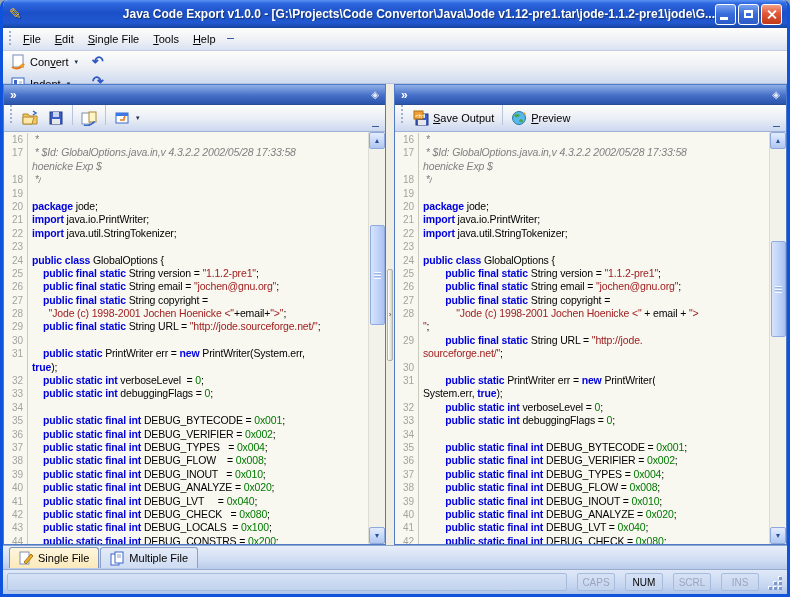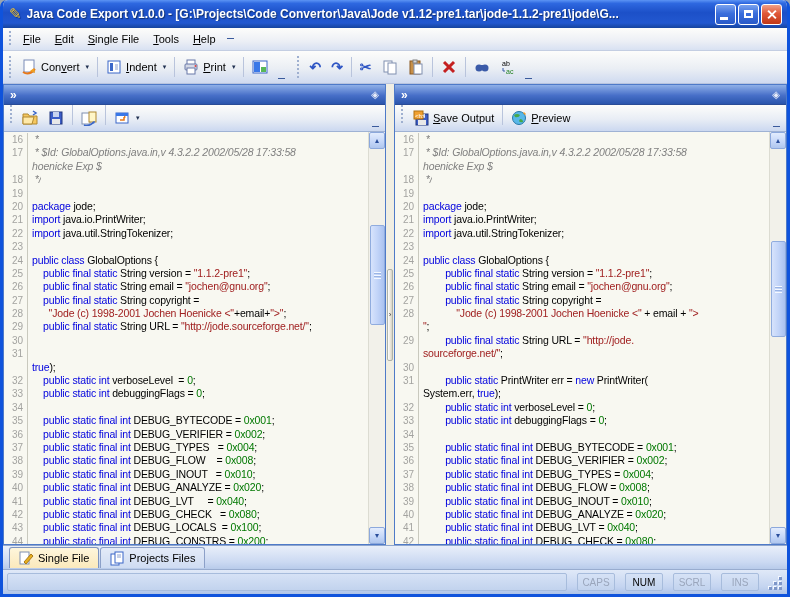--- a/index.html
+++ b/index.html
@@ -7,41 +7,41 @@
   .window { width:790px; height:597px; display:flex; flex-direction:column;
     border-left:3px solid #0F53DC; border-right:3px solid #0F53DC; border-bottom:3px solid #0F53DC;
     border-radius:7px 7px 0 0; background:#F0EEE3; overflow:hidden; }
 
   
   .titlebar { height:28px; flex:0 0 28px; display:flex; align-items:center; padding:0 5px 0 6px;
     background:linear-gradient(180deg,#5C94F4 0%,#2E68E0 12%,#1C50C8 45%,#2258D0 82%,#16449E 100%);
     border-radius:5px 5px 0 0; }
   .app-icon { color:#F4C430; font-size:15px; margin-right:5px; text-shadow:1px 1px 1px #00267E; }
   .title-text { color:#fff; font-weight:bold; font-size:12px; text-shadow:1px 1px 1px #10306E;
-    white-space:nowrap; overflow:hidden; flex:1; }
+    white-space:nowrap; overflow:hidden; flex:1;text-align:right; }
   .win-controls { display:flex; gap:2px; }
   .wbtn { width:21px; height:21px; border:1px solid #fff; border-radius:3px; display:flex;
     align-items:center; justify-content:center; position:relative;
     background:linear-gradient(180deg,#7AA2EE 0%,#3A6EDC 45%,#2A5AC8 100%); }
   .wbtn.close { background:linear-gradient(180deg,#F0A088 0%,#E05838 45%,#C03818 100%); }
   .glyph-min { position:absolute; left:4px; bottom:4px; width:8px; height:3px; background:#fff; }
   .glyph-max { width:9px; height:8px; border:2px solid #fff; border-top-width:3px; }
   .glyph-x   { position:relative; width:11px; height:11px; }
   .glyph-x::before,.glyph-x::after { content:""; position:absolute; left:5px; top:0; width:2px; height:11px; background:#fff; }
   .glyph-x::before { transform:rotate(45deg); } .glyph-x::after { transform:rotate(-45deg); }
 
   
   .menubar { height:23px; flex:0 0 23px; display:flex; align-items:center; padding-left:2px;
     background:linear-gradient(180deg,#FDFDFB 0%,#ECEFF5 60%,#D8E1F2 100%); border-bottom:1px solid #C4CEE2; }
   .grip { width:5px; height:70%; margin:0 3px;
     background:repeating-linear-gradient(180deg,#9FB0D0 0 2px,transparent 2px 4px); background-size:2px 100%; background-repeat:no-repeat; background-position:1px 0; }
   .menu-item { padding:2px 7px; font-size:11px; color:#000; }
   .toolbar-row { height:33px; flex:0 0 33px; display:flex; align-items:center;
     background:linear-gradient(180deg,#FDFDFB 0%,#EAEEF4 55%,#CFDAF0 100%); border-bottom:1px solid #B8C4DE; }
-  .toolbar { display:flex; align-items:center; height:100%; padding:0 2px; }
+  .toolbar { display:flex; align-items:flex-start; height:100%; padding:0 2px;flex-direction:column; }
   .tbtn { display:inline-flex; align-items:center; gap:4px; padding:3px 5px; font-size:11px; border-radius:2px; }
   .tsep { width:1px; height:20px; background:#B9C4DC; margin:0 3px; }
   .dd-arrow { font-size:7px; color:#203050; margin-left:2px; }
   .chev { display:flex; flex-direction:column; align-items:center; width:12px; margin:0 2px; align-self:flex-end; padding-bottom:3px; }
   .chev .bar { width:7px; height:0; border-top:1px solid #3A5A9C; margin-bottom:1px; }
   .chev .ar { font-size:7px; color:#3A5A9C; line-height:5px; }
   .txt-ic { font-size:14px; line-height:14px; color:#2E55C4; font-weight:bold; }
   svg.ic { display:block; }
 
   
@@ -60,21 +60,21 @@
     background:linear-gradient(180deg,#FDFDFB 0%,#E8EDF5 55%,#CBD8F0 100%); border-bottom:1px solid #9FB2D4; }
   .panel-toolbar .chev { align-self:flex-end; margin-left:auto; }
 
   
   .editor { flex:1; display:flex; min-height:0; background:#F8F8F1; }
   .code-rows { flex:1; overflow:hidden; padding-top:1px; }
   .row { display:flex; height:13.4px; line-height:13.4px; white-space:pre; }
   .ln { flex:0 0 24px; text-align:right; padding-right:4px; color:#A3A3A0; font-size:10px;
     border-right:1px solid #C9C9BE; }
   .codeln { padding-left:4px; font-size:10.5px; letter-spacing:-0.15px; overflow:hidden; }
-  .tp { color:#000; } .tk { color:#0000DE; font-weight:normal; }
+  .tp { color:#000; } .tk { color:#0000DE; font-weight:bold; }
   .tc { color:#808080; font-style:italic; } .ts { color:#A02020; } .tg { color:#007800; }
 
   
   .vscroll { flex:0 0 17px; display:flex; flex-direction:column; background:#F2F1EA; border-left:1px solid #DCDCD2; }
   .sb-btn { height:17px; flex:0 0 17px; display:flex; align-items:center; justify-content:center;
     background:linear-gradient(180deg,#E3ECFD 0%,#C4D6F8 60%,#AFC6EE 100%); border:1px solid #8CA8DC; border-radius:2px;
     color:#2A4E9C; font-size:8px; }
   .sb-track { flex:1; position:relative; }
   .sb-thumb { position:absolute; left:0; width:15px; margin:0 1px;
     background:linear-gradient(90deg,#D7E3FC 0%,#C2D4F8 50%,#AAC2F0 100%); border:1px solid #90ACDE; border-radius:2px;
@@ -298,21 +298,21 @@
             <div class="row"><span class="ln">21</span><span class="codeln"><span class="tk">import</span><span class="tp"> java.io.PrintWriter;</span></span></div>
             <div class="row"><span class="ln">22</span><span class="codeln"><span class="tk">import</span><span class="tp"> java.util.StringTokenizer;</span></span></div>
             <div class="row"><span class="ln">23</span><span class="codeln"></span></div>
             <div class="row"><span class="ln">24</span><span class="codeln"><span class="tk">public class</span><span class="tp"> GlobalOptions {</span></span></div>
             <div class="row"><span class="ln">25</span><span class="codeln"><span class="tp">    </span><span class="tk">public final static</span><span class="tp"> String version = </span><span class="ts">"1.1.2-pre1"</span><span class="tp">;</span></span></div>
             <div class="row"><span class="ln">26</span><span class="codeln"><span class="tp">    </span><span class="tk">public final static</span><span class="tp"> String email = </span><span class="ts">"jochen@gnu.org"</span><span class="tp">;</span></span></div>
             <div class="row"><span class="ln">27</span><span class="codeln"><span class="tp">    </span><span class="tk">public final static</span><span class="tp"> String copyright =</span></span></div>
             <div class="row"><span class="ln">28</span><span class="codeln"><span class="tp">      </span><span class="ts">"Jode (c) 1998-2001 Jochen Hoenicke &lt;"</span><span class="tp">+email+</span><span class="ts">"&gt;"</span><span class="tp">;</span></span></div>
             <div class="row"><span class="ln">29</span><span class="codeln"><span class="tp">    </span><span class="tk">public final static</span><span class="tp"> String URL = </span><span class="ts">"http://jode.sourceforge.net/"</span><span class="tp">;</span></span></div>
             <div class="row"><span class="ln">30</span><span class="codeln"></span></div>
-            <div class="row"><span class="ln">31</span></div>
+            <div class="row"><span class="ln">31</span><span class="codeln"><span class="tp">    </span><span class="tk">public static</span><span class="tp"> PrintWriter err = </span><span class="tk">new</span><span class="tp"> PrintWriter(System.err,</span></span></div>
             <div class="row"><span class="ln"></span><span class="codeln"><span class="tk">true</span><span class="tp">);</span></span></div>
             <div class="row"><span class="ln">32</span><span class="codeln"><span class="tp">    </span><span class="tk">public static int</span><span class="tp"> verboseLevel  = </span><span class="tg">0</span><span class="tp">;</span></span></div>
             <div class="row"><span class="ln">33</span><span class="codeln"><span class="tp">    </span><span class="tk">public static int</span><span class="tp"> debuggingFlags = </span><span class="tg">0</span><span class="tp">;</span></span></div>
             <div class="row"><span class="ln">34</span><span class="codeln"></span></div>
             <div class="row"><span class="ln">35</span><span class="codeln"><span class="tp">    </span><span class="tk">public static final int</span><span class="tp"> DEBUG_BYTECODE = </span><span class="tg">0x001</span><span class="tp">;</span></span></div>
             <div class="row"><span class="ln">36</span><span class="codeln"><span class="tp">    </span><span class="tk">public static final int</span><span class="tp"> DEBUG_VERIFIER = </span><span class="tg">0x002</span><span class="tp">;</span></span></div>
             <div class="row"><span class="ln">37</span><span class="codeln"><span class="tp">    </span><span class="tk">public static final int</span><span class="tp"> DEBUG_TYPES   = </span><span class="tg">0x004</span><span class="tp">;</span></span></div>
             <div class="row"><span class="ln">38</span><span class="codeln"><span class="tp">    </span><span class="tk">public static final int</span><span class="tp"> DEBUG_FLOW    = </span><span class="tg">0x008</span><span class="tp">;</span></span></div>
             <div class="row"><span class="ln">39</span><span class="codeln"><span class="tp">    </span><span class="tk">public static final int</span><span class="tp"> DEBUG_INOUT   = </span><span class="tg">0x010</span><span class="tp">;</span></span></div>
             <div class="row"><span class="ln">40</span><span class="codeln"><span class="tp">    </span><span class="tk">public static final int</span><span class="tp"> DEBUG_ANALYZE = </span><span class="tg">0x020</span><span class="tp">;</span></span></div>
@@ -435,21 +435,21 @@
         </svg>
       <span>Single File</span>
     </span>
     <span class="tab inactive">
       <svg class="ic" width="15" height="15">
           <rect x="1" y="3" width="8" height="11" fill="#FFFFFF" stroke="#3A66C8"></rect>
           <rect x="5" y="1" width="8" height="11" fill="#FFFFFF" stroke="#3A66C8"></rect>
           <line x1="7" y1="4" x2="11" y2="4" stroke="#8CA0D0"></line>
           <line x1="7" y1="6" x2="11" y2="6" stroke="#8CA0D0"></line>
         </svg>
-      <span>Projects Files</span>
+      <span>Multiple File</span>
     </span>
   </div>
 
   <div class="statusbar">
     <span class="st-pane st-main"></span>
     <span class="st-pane st-ind">CAPS</span>
     <span class="st-pane st-ind on">NUM</span>
     <span class="st-pane st-ind">SCRL</span>
     <span class="st-pane st-ind">INS</span>
     <span class="resize-grip">

